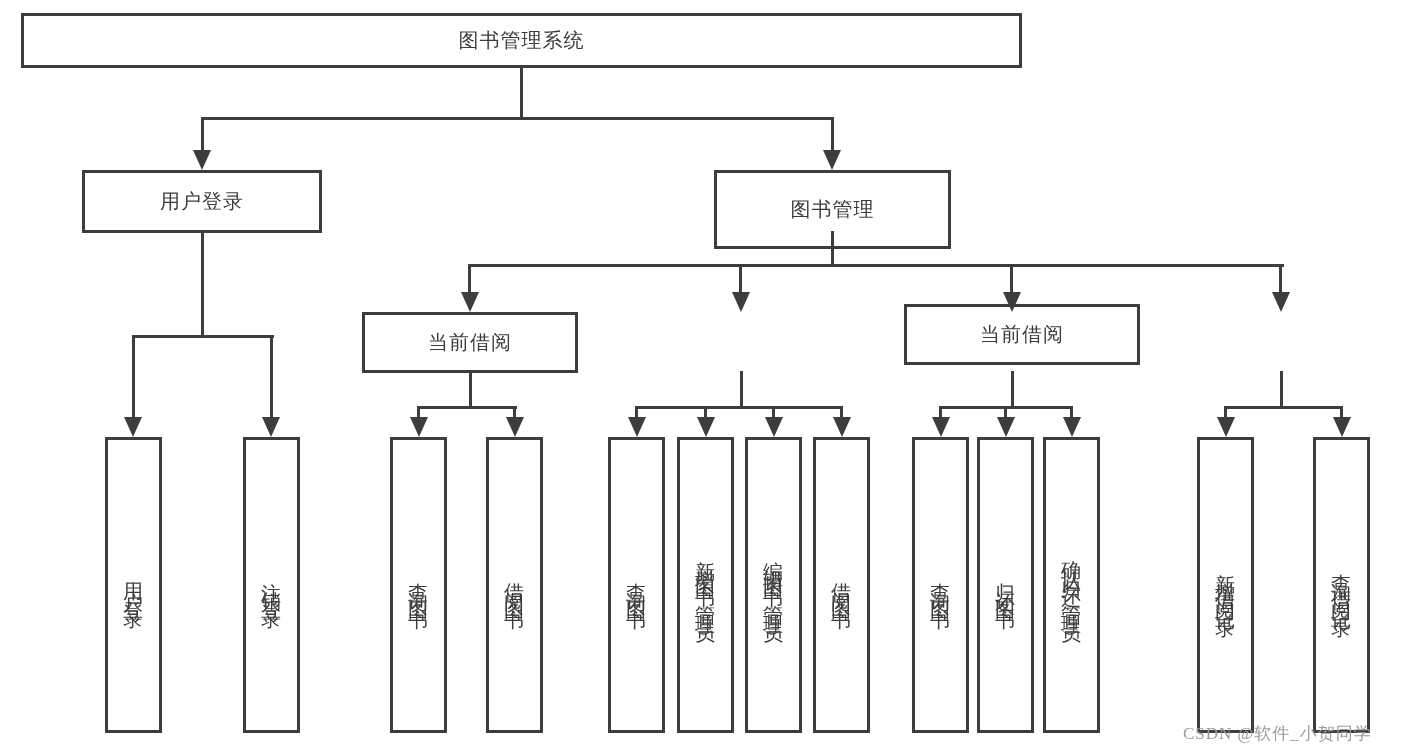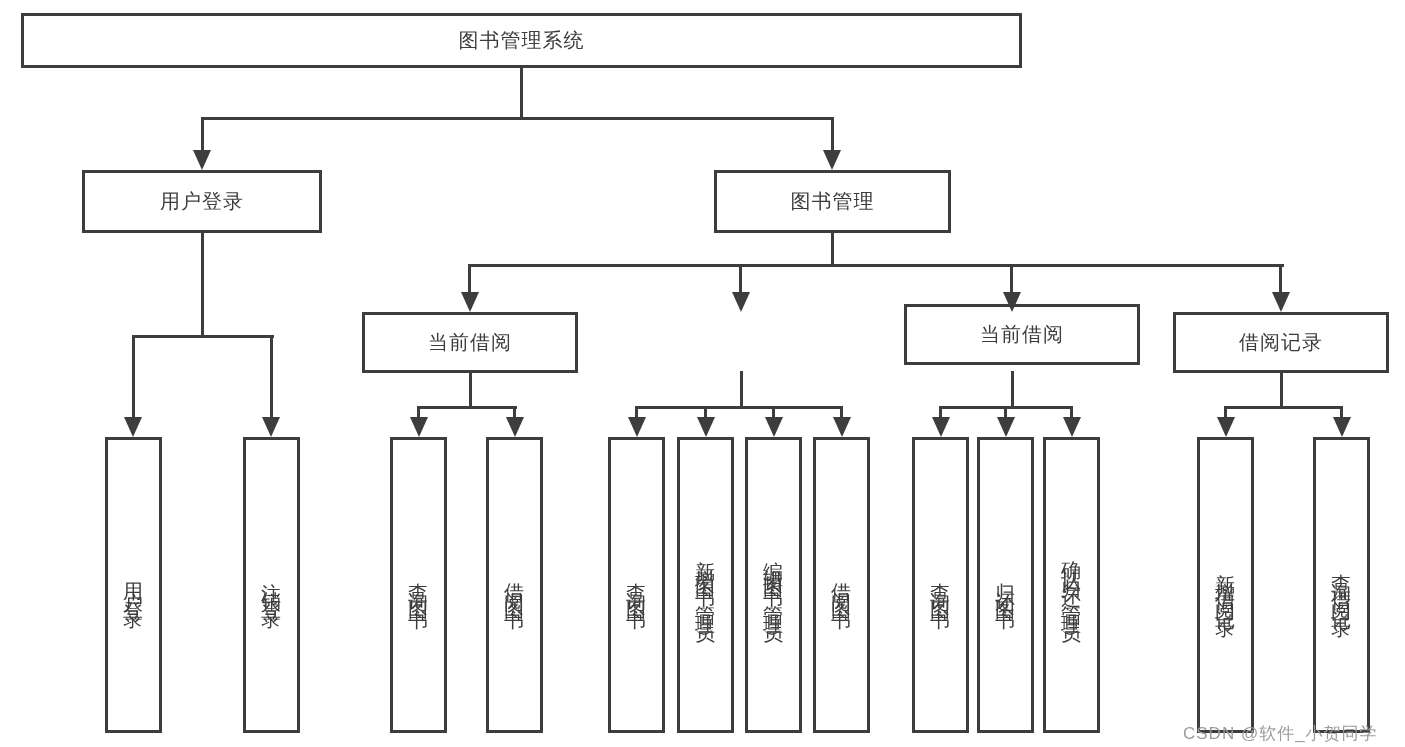--- a/index.html
+++ b/index.html
@@ -1,18 +1,18 @@
 <!DOCTYPE html>
 <html><head>
 <meta charset="utf-8">
 <style>
   html,body{margin:0;padding:0;background:#fff;}
   .stage{
     position:relative;width:1405px;height:747px;background:#ffffff;overflow:hidden;
-    font-family:Liberation Sans, sans-serif;
+    font-family:Liberation Serif, serif;
   }
   .box{
     position:absolute;box-sizing:border-box;border:3px solid #3d3d3d;background:#ffffff;
     display:flex;align-items:center;justify-content:center;
     color:#3c3c3c;
   }
   .box.h{font-size:20px;letter-spacing:1px;white-space:nowrap;}
   .box.v{
     writing-mode:vertical-rl;text-orientation:mixed;
     font-size:20px;letter-spacing:9px;line-height:1;
@@ -30,25 +30,24 @@
   }
 </style>
 </head>
 <body>
 
 <div class="stage">
 
   <div class="box h" style="left:21px;top:13px;width:1001px;height:55px;">图书管理系统</div>
 
   <div class="box h" style="left:82px;top:170px;width:240px;height:63px;">用户登录</div>
-  <div class="box h" style="left:714px;top:170px;width:237px;height:63px;">图书管理</div>
+  <div class="box h" style="left:714px;top:170px;width:237px;height:79px;">图书管理</div>
 
   <div class="box h" style="left:362px;top:312px;width:216px;height:61px;">当前借阅</div>
   <div class="box h" style="left:904px;top:304px;width:236px;height:61px;">当前借阅</div>
-  <div class="box h" style="left:1173px;top:312px;width:216px;height:61px;">借阅记录</div>
 
   <div class="box v" style="left:105px;top:437px;width:57px;height:296px;">用户登录</div>
   <div class="box v" style="left:243px;top:437px;width:57px;height:296px;">注销登录</div>
 
   <div class="box v" style="left:390px;top:437px;width:57px;height:296px;">查询图书</div>
   <div class="box v" style="left:486px;top:437px;width:57px;height:296px;">借阅图书</div>
 
   <div class="box v" style="left:608px;top:437px;width:57px;height:296px;">查询图书</div>
   <div class="box v" style="left:677px;top:437px;width:57px;height:296px;">新增图书（管理员）</div>
   <div class="box v" style="left:745px;top:437px;width:57px;height:296px;">编辑图书（管理员）</div>

